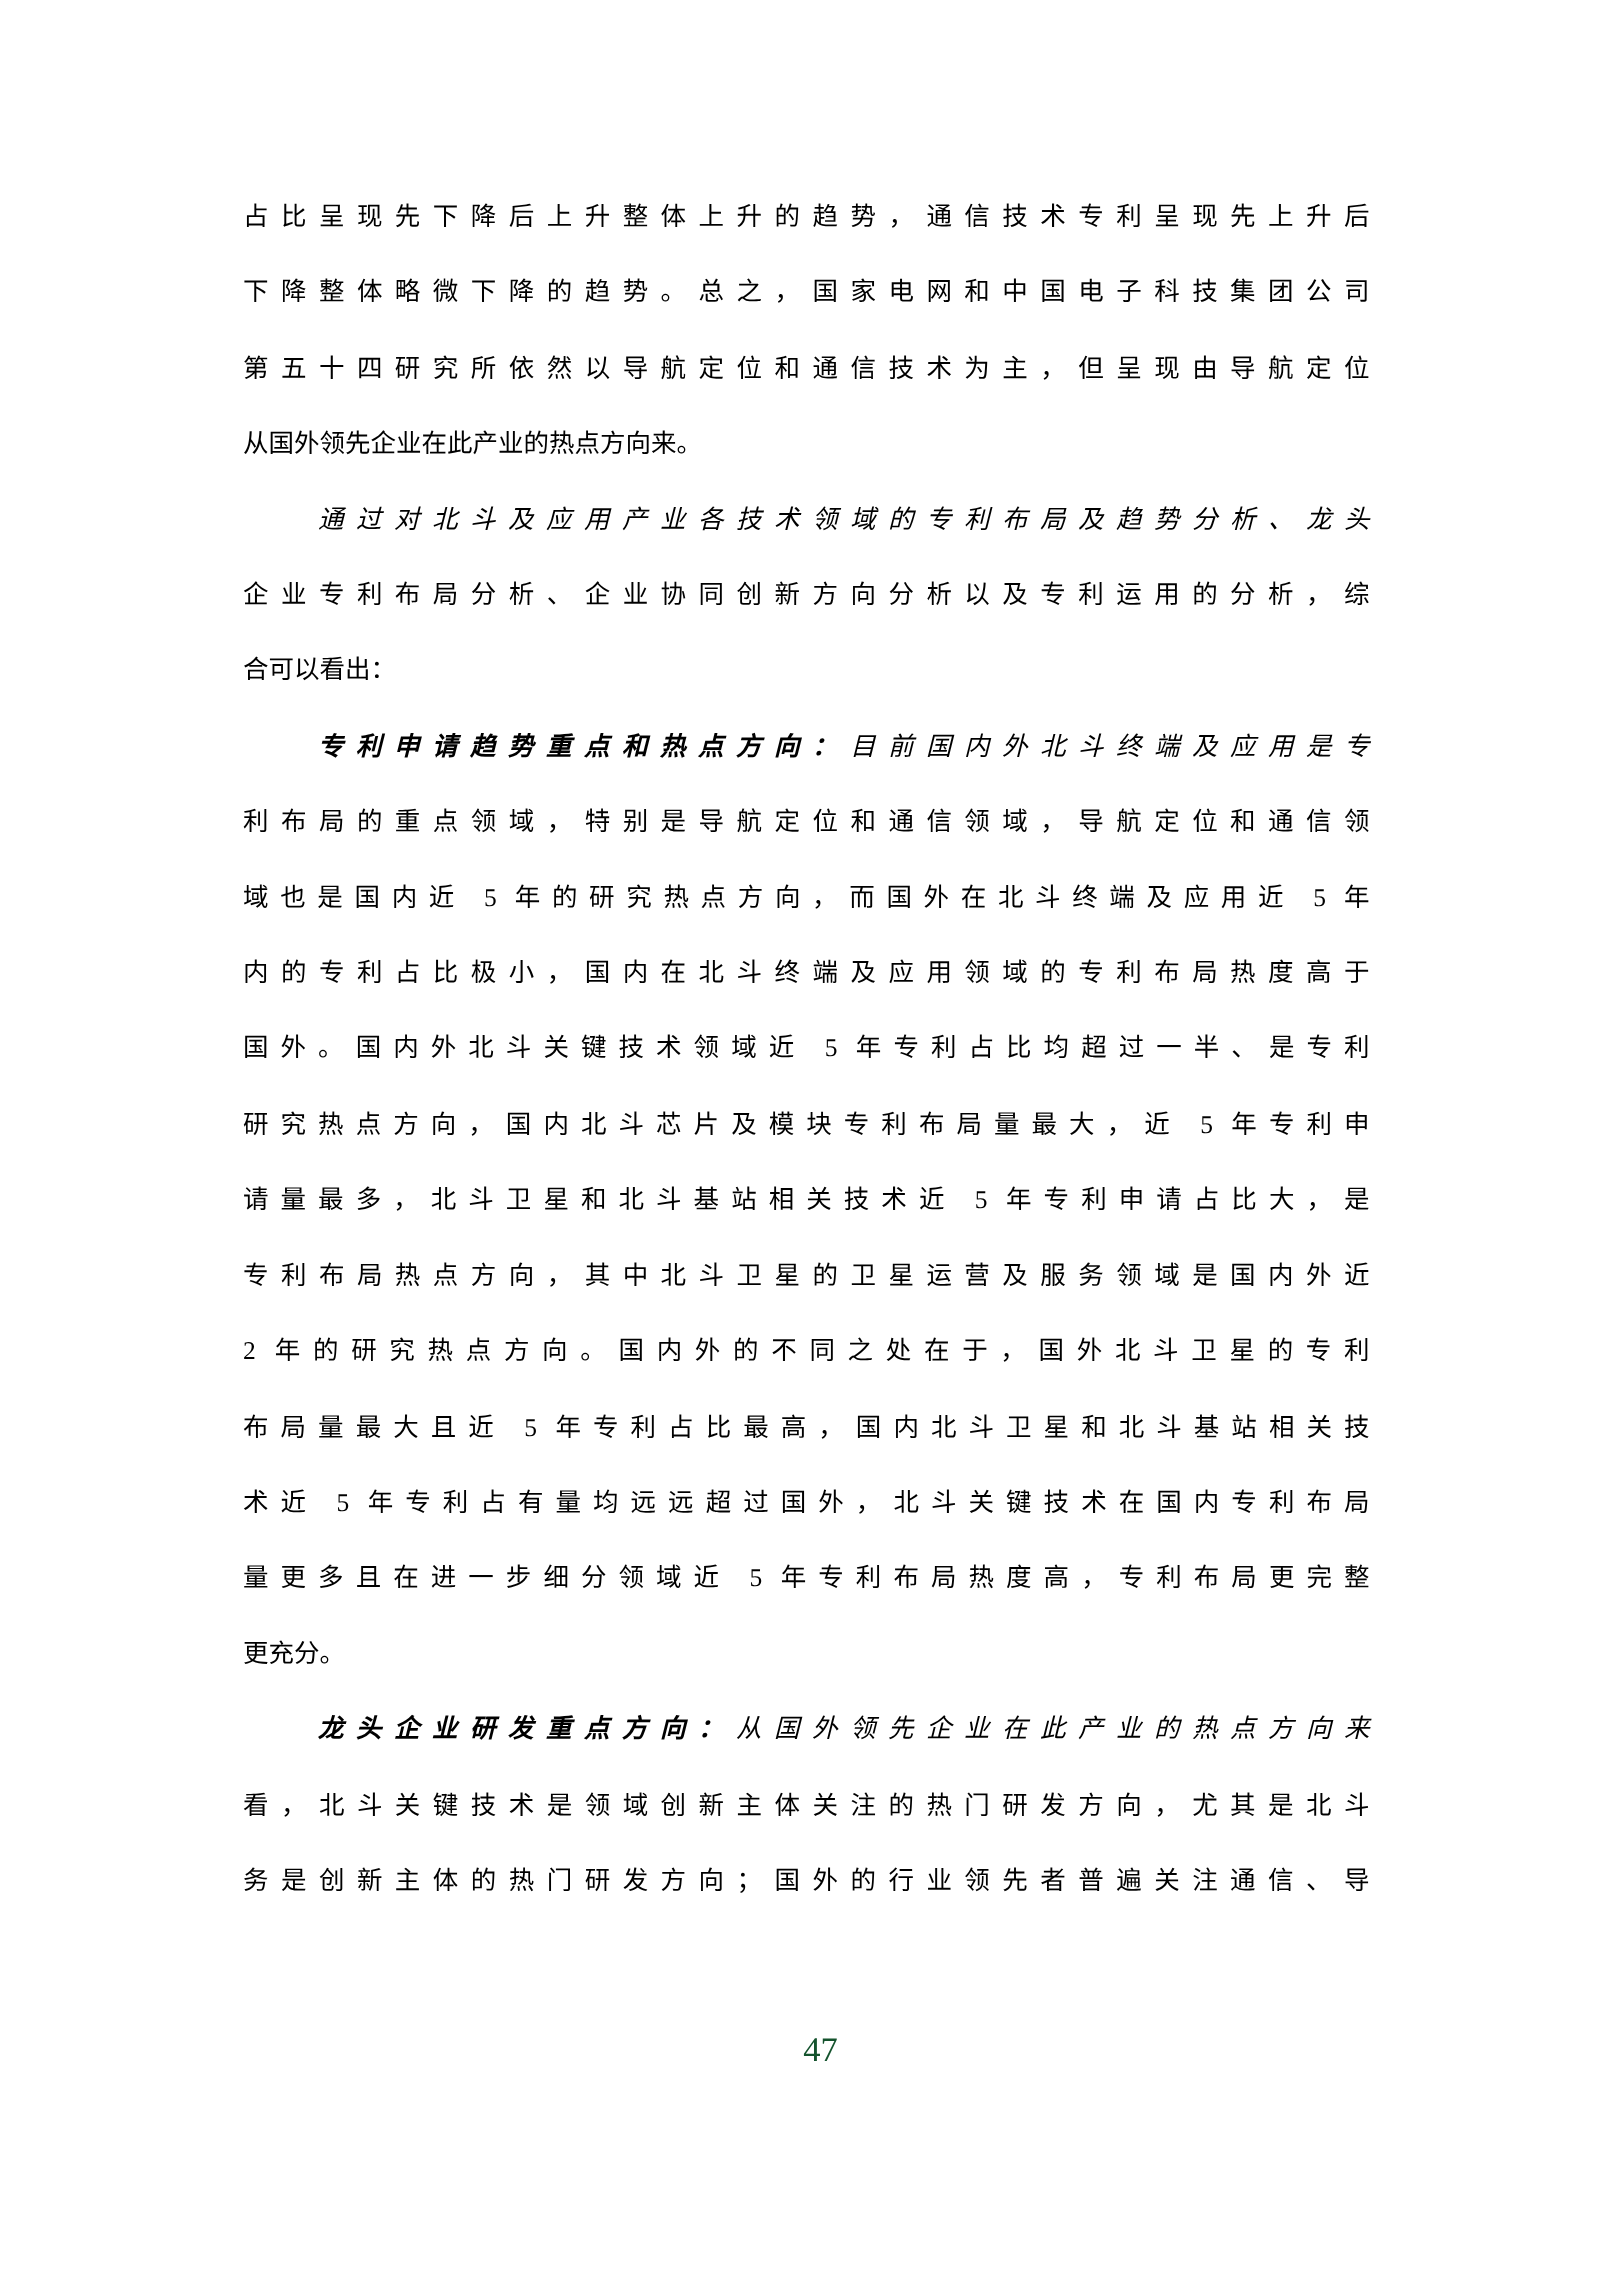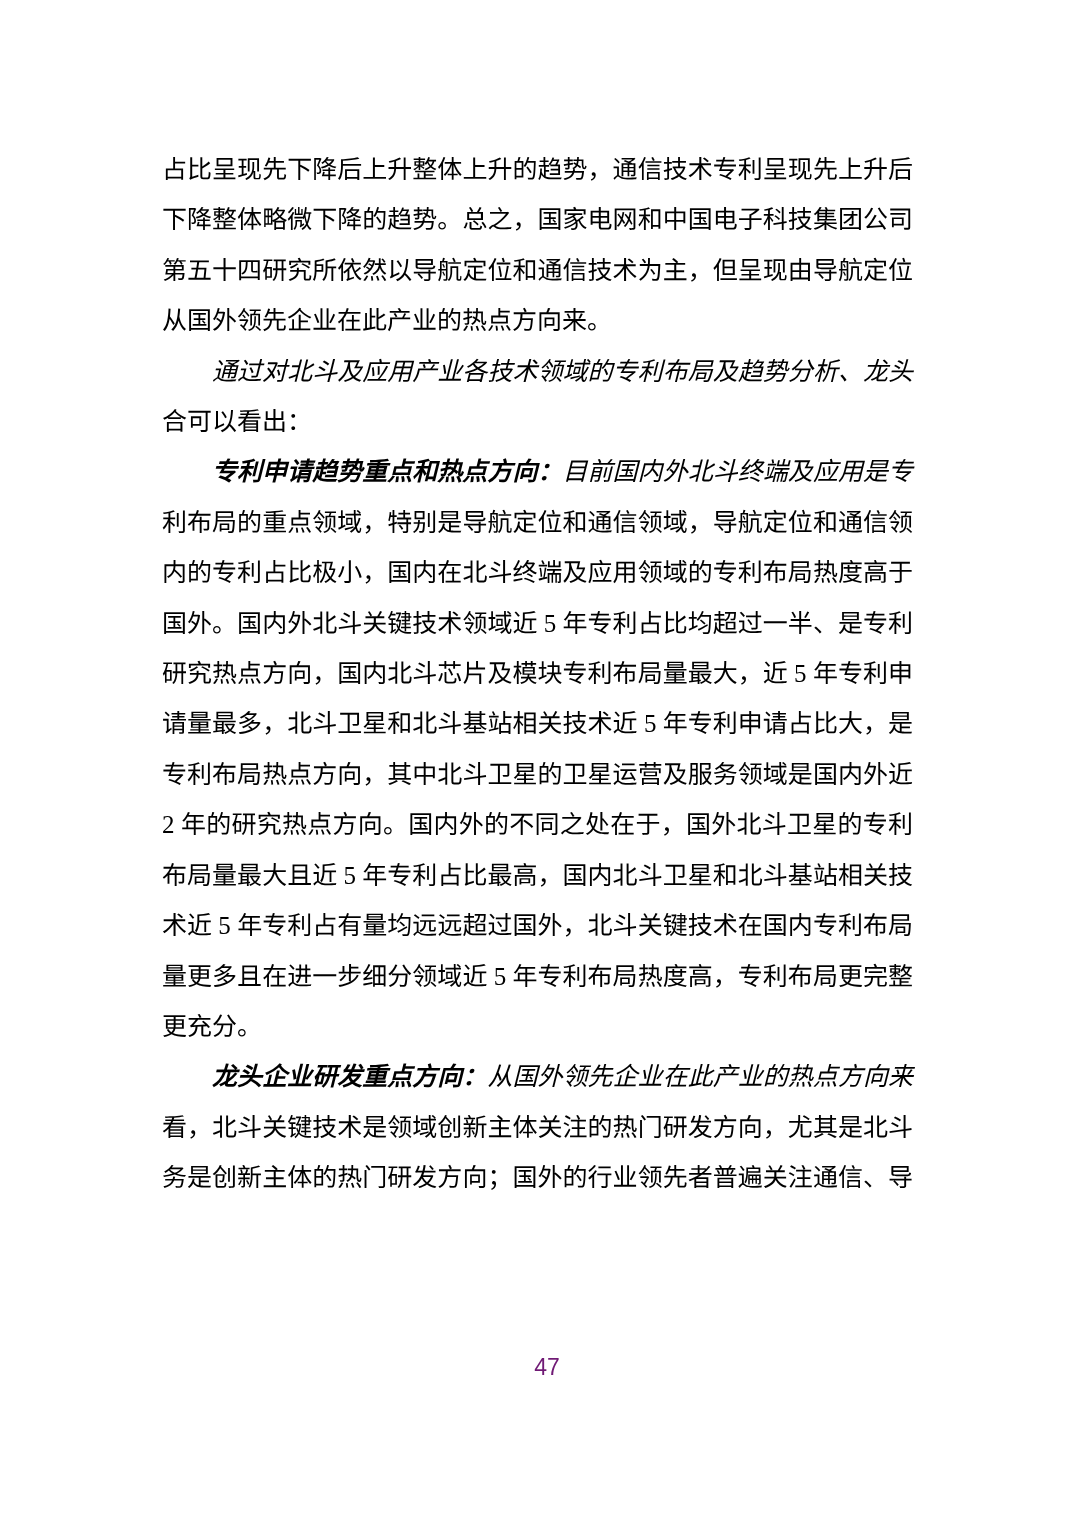--- a/index.html
+++ b/index.html
@@ -12,23 +12,23 @@
     width: 1074px;
     height: 1520px;
     background: #ffffff;
     overflow: hidden;
     font-family: "Liberation Serif", "DejaVu Serif", serif;
     color: #000000;
   }
   .doc-body {
     position: absolute;
     left: 162px;
-    top: 145px;
+    top: 120px;
     width: 751px;
-    font-size: 25px;
+    font-size: 17px;
     line-height: 50.4px;
     color: #000000;
   }
   .paragraph {
     margin: 0;
     padding: 0;
   }
   .line {
     white-space: nowrap;
     text-align: left;
@@ -46,42 +46,44 @@
     font-weight: 700;
   }
   .footer {
     position: absolute;
     left: 20px;
     top: 1352px;
     width: 1054px;
     text-align: center;
     font-size: 23px;
     line-height: 30px;
-    color: #701a75;
-    font-family: Liberation Sans, sans-serif;
+    color: #14532d;
+    font-family: Liberation Serif, serif;
   }
 </style>
 </head>
 <body>
 
 <div class="page">
   <div class="doc-body">
       <div class="paragraph">
         <div class="line j"><span>占比呈现先下降后上升整体上升的趋势，通信技术专利呈现先上升后</span></div>
         <div class="line j"><span>下降整体略微下降的趋势。总之，国家电网和中国电子科技集团公司</span></div>
         <div class="line j"><span>第五十四研究所依然以导航定位和通信技术为主，但呈现由导航定位</span></div>
         <div class="line"><span>从国外领先企业在此产业的热点方向来。</span></div>
       </div>
       <div class="paragraph">
         <div class="line j ind"><span>通过对北斗及应用产业各技术领域的专利布局及趋势分析、龙头</span></div>
+        <div class="line j"><span>企业专利布局分析、企业协同创新方向分析以及专利运用的分析，综</span></div>
         <div class="line"><span>合可以看出：</span></div>
       </div>
       <div class="paragraph">
         <div class="line j ind"><span class="bold">专利申请趋势重点和热点方向：</span><span>目前国内外北斗终端及应用是专</span></div>
         <div class="line j"><span>利布局的重点领域，特别是导航定位和通信领域，导航定位和通信领</span></div>
+        <div class="line j"><span>域也是国内近 5 年的研究热点方向，而国外在北斗终端及应用近 5 年</span></div>
         <div class="line j"><span>内的专利占比极小，国内在北斗终端及应用领域的专利布局热度高于</span></div>
         <div class="line j"><span>国外。国内外北斗关键技术领域近 5 年专利占比均超过一半、是专利</span></div>
         <div class="line j"><span>研究热点方向，国内北斗芯片及模块专利布局量最大，近 5 年专利申</span></div>
         <div class="line j"><span>请量最多，北斗卫星和北斗基站相关技术近 5 年专利申请占比大，是</span></div>
         <div class="line j"><span>专利布局热点方向，其中北斗卫星的卫星运营及服务领域是国内外近</span></div>
         <div class="line j"><span>2 年的研究热点方向。国内外的不同之处在于，国外北斗卫星的专利</span></div>
         <div class="line j"><span>布局量最大且近 5 年专利占比最高，国内北斗卫星和北斗基站相关技</span></div>
         <div class="line j"><span>术近 5 年专利占有量均远远超过国外，北斗关键技术在国内专利布局</span></div>
         <div class="line j"><span>量更多且在进一步细分领域近 5 年专利布局热度高，专利布局更完整</span></div>
         <div class="line"><span>更充分。</span></div>

